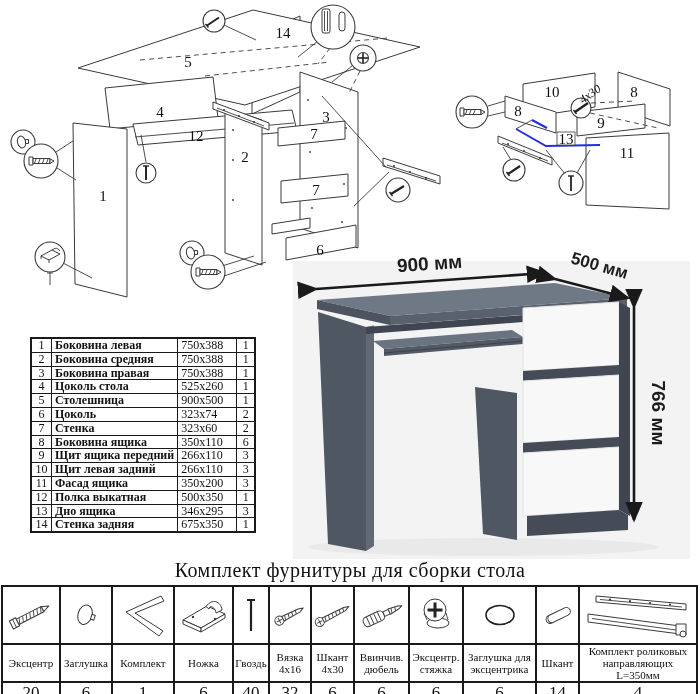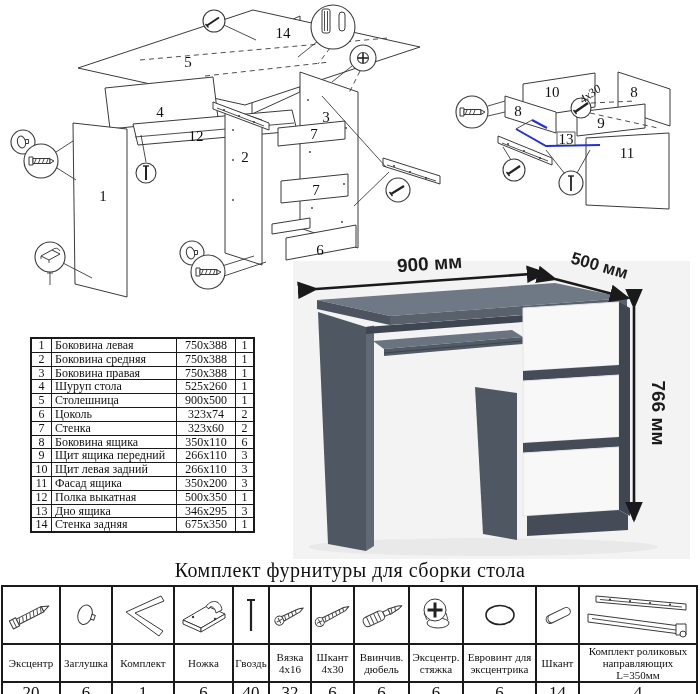--- a/index.html
+++ b/index.html
@@ -12,22 +12,22 @@
   .dim-label{font-family:"Liberation Sans",sans-serif;font-weight:bold;font-size:19px;fill:#1c1c1c;}
   .dim-label-sm{font-family:"Liberation Sans",sans-serif;font-weight:bold;font-size:17px;fill:#1c1c1c;}
   .pnum{font-size:15px;text-anchor:middle;dominant-baseline:central;}
   .note{font-size:12px;font-style:italic;text-anchor:middle;dominant-baseline:central;}
 
   .parts-table{position:absolute;left:30px;top:337px;border-collapse:collapse;background:#fff;}
   .parts-table td{border:1px solid #1a1a1a;font-size:12px;line-height:12.8px;height:12.8px;
                   padding:0 3px;white-space:nowrap;}
   .parts-table{border:2px solid #1a1a1a;}
   .c-num{width:13px;text-align:center;}
-  .c-name{width:118px;text-align:left;}
-  .c-size{width:52px;text-align:center;margin-left:20px;}
+  .c-name{width:118px;text-align:left;font-weight:bold;}
+  .c-size{width:52px;margin-left:20px;}
   .c-qty{width:11px;text-align:center;}
 
   .hw-title{position:absolute;left:0;top:559px;width:700px;text-align:center;
             font-size:20px;letter-spacing:.5px;}
   .hw{position:absolute;left:1px;top:585px;border-collapse:collapse;table-layout:fixed;
       width:697px;background:#fff;}
   .hw td{border:2px solid #1a1a1a;text-align:center;vertical-align:middle;padding:0;background:#fff;}
   .icon-cell{height:56px;}
   .label-cell{font-size:11px;line-height:12px;height:27px;padding:1px 1px;}
   .qty-cell{font-size:17px;height:20px;line-height:20px;}
@@ -302,21 +302,21 @@
           <td class="c-qty">1</td>
         </tr>
       <tr>
           <td class="c-num">3</td>
           <td class="c-name">Боковина правая</td>
           <td class="c-size">750x388</td>
           <td class="c-qty">1</td>
         </tr>
       <tr>
           <td class="c-num">4</td>
-          <td class="c-name">Шуруп стола</td>
+          <td class="c-name">Цоколь стола</td>
           <td class="c-size">525x260</td>
           <td class="c-qty">1</td>
         </tr>
       <tr>
           <td class="c-num">5</td>
           <td class="c-name">Столешница</td>
           <td class="c-size">900x500</td>
           <td class="c-qty">1</td>
         </tr>
       <tr>
@@ -527,21 +527,21 @@
     <tr>
       <td class="label-cell">Эксцентр</td>
       <td class="label-cell">Заглушка</td>
       <td class="label-cell">Комплект</td>
       <td class="label-cell">Ножка</td>
       <td class="label-cell">Гвоздь</td>
       <td class="label-cell">Вязка 4х16</td>
       <td class="label-cell">Шкант 4х30</td>
       <td class="label-cell">Ввинчив. дюбель</td>
       <td class="label-cell">Эксцентр. стяжка</td>
-      <td class="label-cell">Евровинт для эксцентрика</td>
+      <td class="label-cell">Заглушка для эксцентрика</td>
       <td class="label-cell">Шкант</td>
       <td class="label-cell">Комплект роликовых направляющих L=350мм</td>
     </tr>
     <tr>
       <td class="qty-cell">20</td>
       <td class="qty-cell">6</td>
       <td class="qty-cell">1</td>
       <td class="qty-cell">6</td>
       <td class="qty-cell">40</td>
       <td class="qty-cell">32</td>

